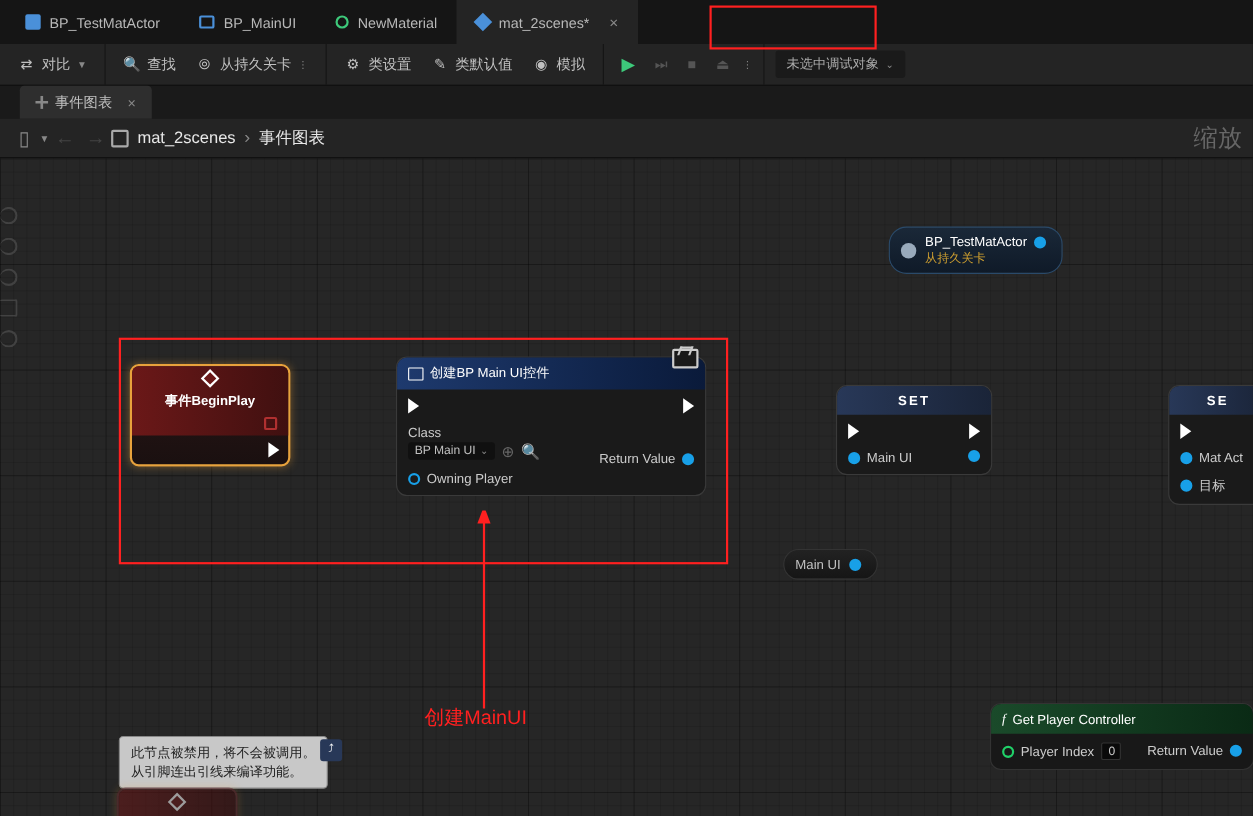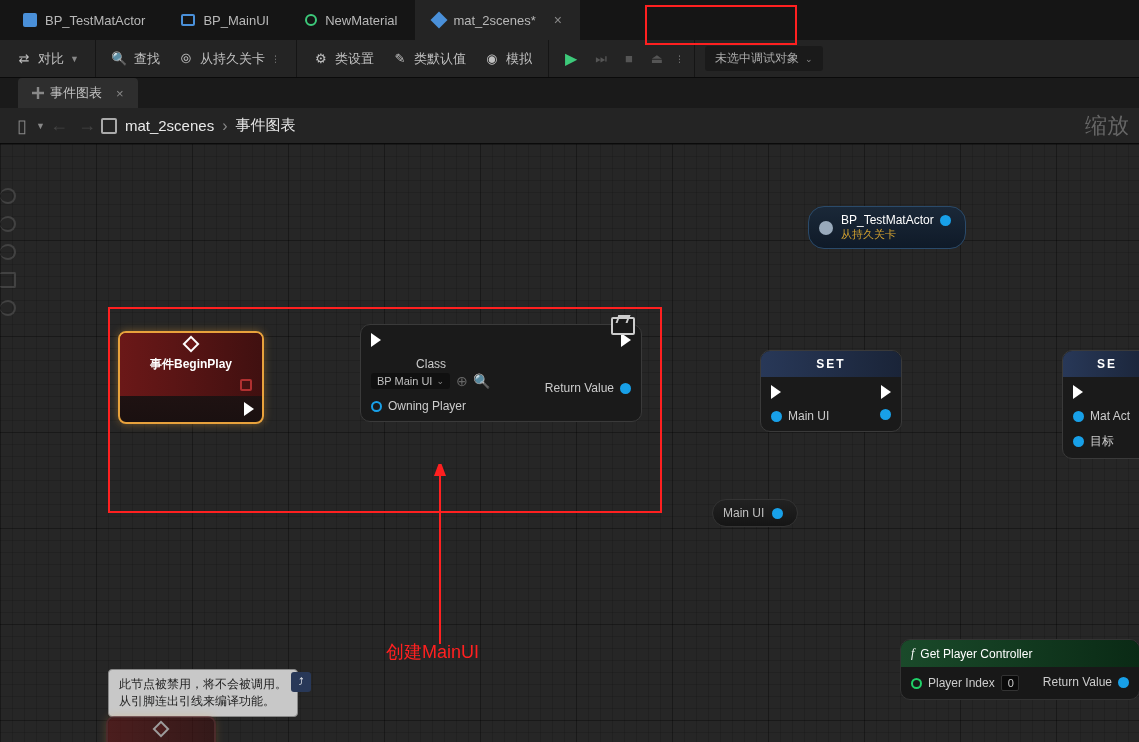--- a/index.html
+++ b/index.html
@@ -55,21 +55,21 @@
 .stub { width: 16px; height: 16px; border: 2px solid #555; border-radius: 50%; border-left: none; opacity: 0.6; }
 
 
 .node { position: absolute; border-radius: 8px; font-size: 12px; }
 .node-event { background: linear-gradient(#2a1616, #1a1010); border: 2px solid #e8a23c; box-shadow: 0 0 8px rgba(232,162,60,0.4); }
 .node-event .node-header { background: linear-gradient(90deg, #6b1818, #401010); padding: 5px 10px; display: flex; align-items: center; gap: 6px; border-radius: 6px 6px 0 0; color: #fff; font-weight: bold; flex-direction: column; }
 .node-event .node-body { padding: 6px 8px; display: flex; justify-content: flex-end; }
 
 .node-func { background: #1a1a1a; border: 1px solid #3a3a3a; border-radius: 10px; }
 .node-func .node-header { background: linear-gradient(90deg, #1e3a6e, #0a1a3a); padding: 6px 10px; display: flex; align-items: center; gap: 6px; border-radius: 9px 9px 0 0; color: #fff; font-weight: 500; }
-.node-func .node-body { padding: 8px 10px; display: flex; justify-content: space-between; gap: 24px; text-align: center; }
+.node-func .node-body { padding: 8px 10px; display: flex; justify-content: space-between; gap: 24px; }
 .node-func .left-col, .node-func .right-col { display: flex; flex-direction: column; gap: 10px; }
 .node-func .right-col { align-items: flex-end; }
 
 .node-set .node-header { background: linear-gradient(90deg, #283858, #1a2438); text-align: center; justify-content: center; letter-spacing: 2px; font-weight: bold; }
 
 .node-var { background: linear-gradient(#1a2838, #0f1a28); border: 1px solid #2a4a6a; border-radius: 16px; padding: 6px 14px 6px 10px; display: flex; align-items: center; gap: 8px; }
 .node-var-ref { background: linear-gradient(#222, #151515); border: 1px solid #333; }
 
 .node-pure { background: #181818; border: 1px solid #333; border-radius: 10px; }
 .node-pure .node-header { background: linear-gradient(90deg, #1a4a2a, #0a2a15); padding: 6px 10px; display: flex; align-items: center; gap: 6px; border-radius: 9px 9px 0 0; color: #fff; }
@@ -230,20 +230,24 @@
     </div>
     <div class="node-body">
       <div class="pin pin-right">
           <span class="pin-exec"></span>
         </div>
     </div>
   </div>
 
   <div class="node node-func" style="left:360px; top:180px; width:282px;">
     <div class="monitor-icon"></div>
+    <div class="node-header">
+      <span style="width:14px;height:12px;border:1.5px solid #fff;border-radius:1px;display:inline-block"></span>
+      <span>创建BP Main UI控件</span>
+    </div>
     <div class="node-body">
       <div class="left-col">
         <div class="pin">
             <span class="pin-exec-in"></span>
           </div>
         <div>
           <div style="font-size:12px;color:#ccc;margin-bottom:2px">Class</div>
           <div style="display:flex;align-items:center;gap:6px">
             <div class="class-dropdown">
               <span>BP Main UI</span>

